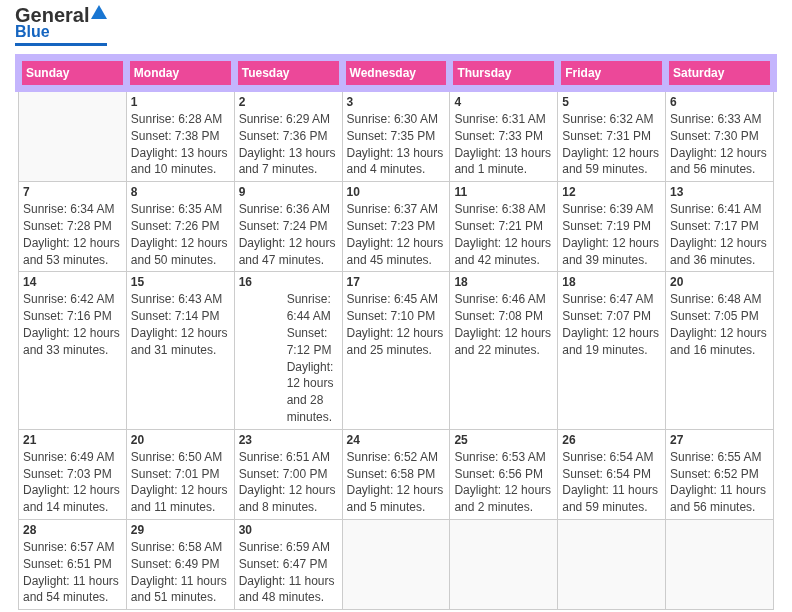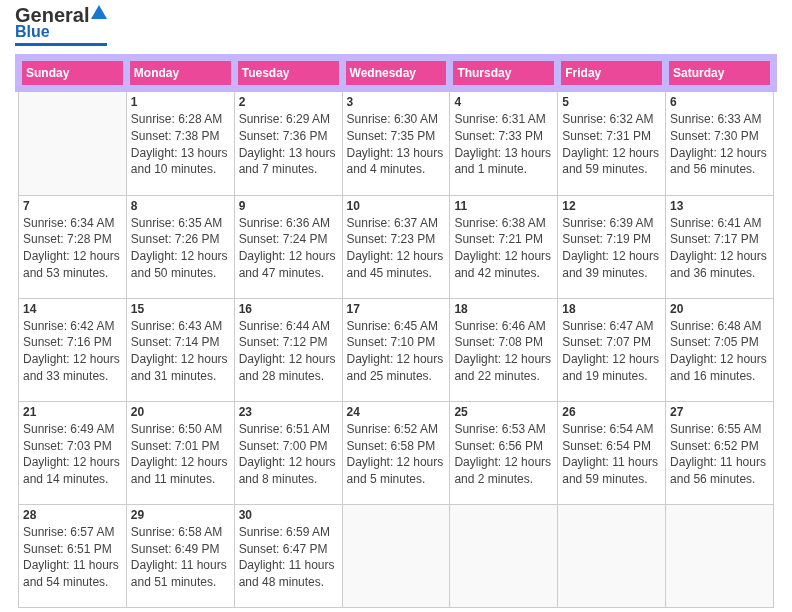--- a/index.html
+++ b/index.html
@@ -222,21 +222,21 @@
           </td>
           <td>
             <span class="day-number">15</span>
             <div class="day-info" style="white-space: pre-line;">Sunrise: 6:43 AM
 Sunset: 7:14 PM
 Daylight: 12 hours
 and 31 minutes.</div>
           </td>
           <td>
             <span class="day-number">16</span>
-            <div class="day-info" style="white-space: pre-line;">Sunrise: 6:44 AM
+            <div class="day-info" style="white-space: pre-line; margin-left: 48px;">Sunrise: 6:44 AM
 Sunset: 7:12 PM
 Daylight: 12 hours
 and 28 minutes.</div>
           </td>
           <td>
             <span class="day-number">17</span>
             <div class="day-info" style="white-space: pre-line;">Sunrise: 6:45 AM
 Sunset: 7:10 PM
 Daylight: 12 hours
 and 25 minutes.</div>

